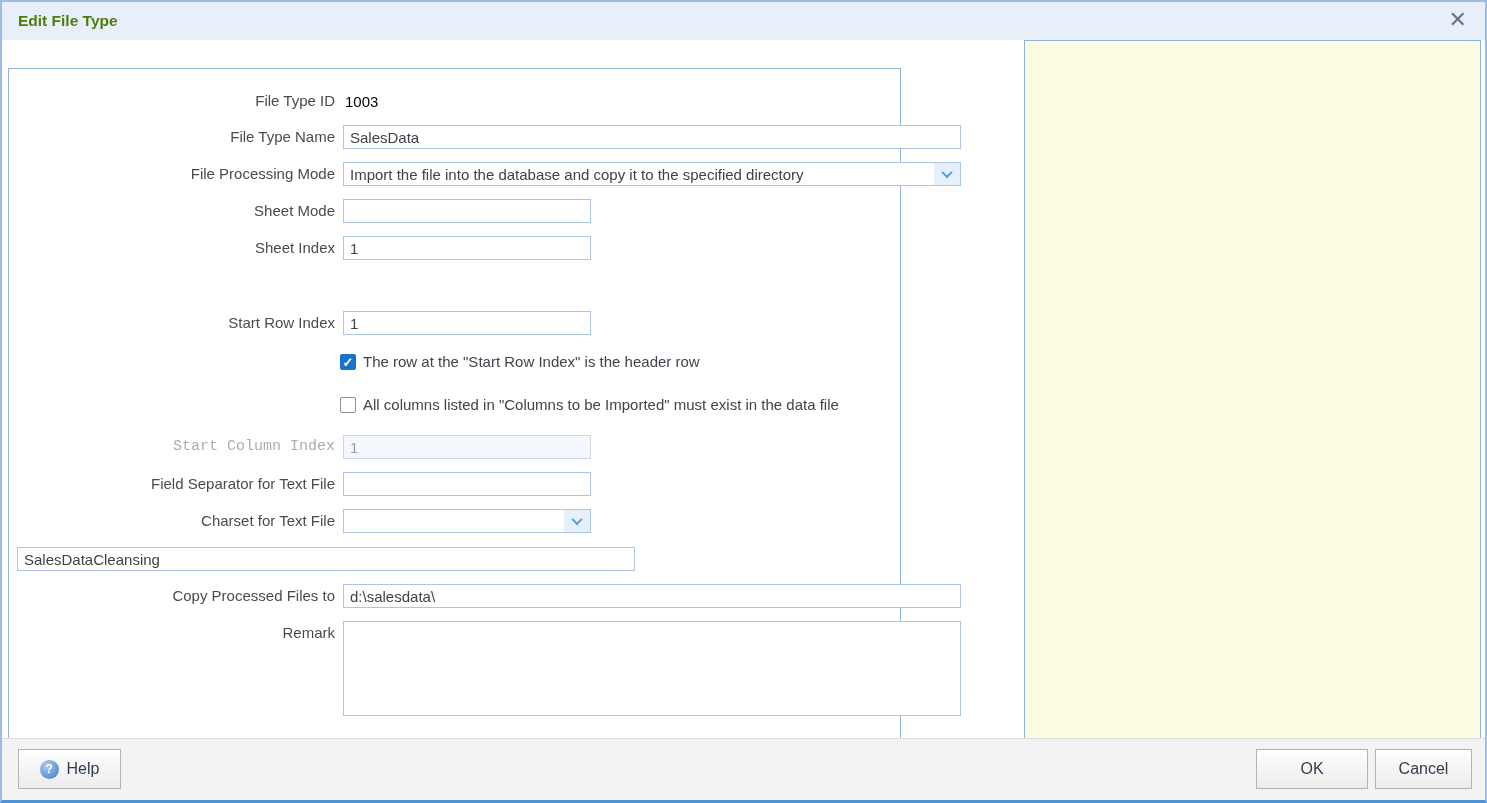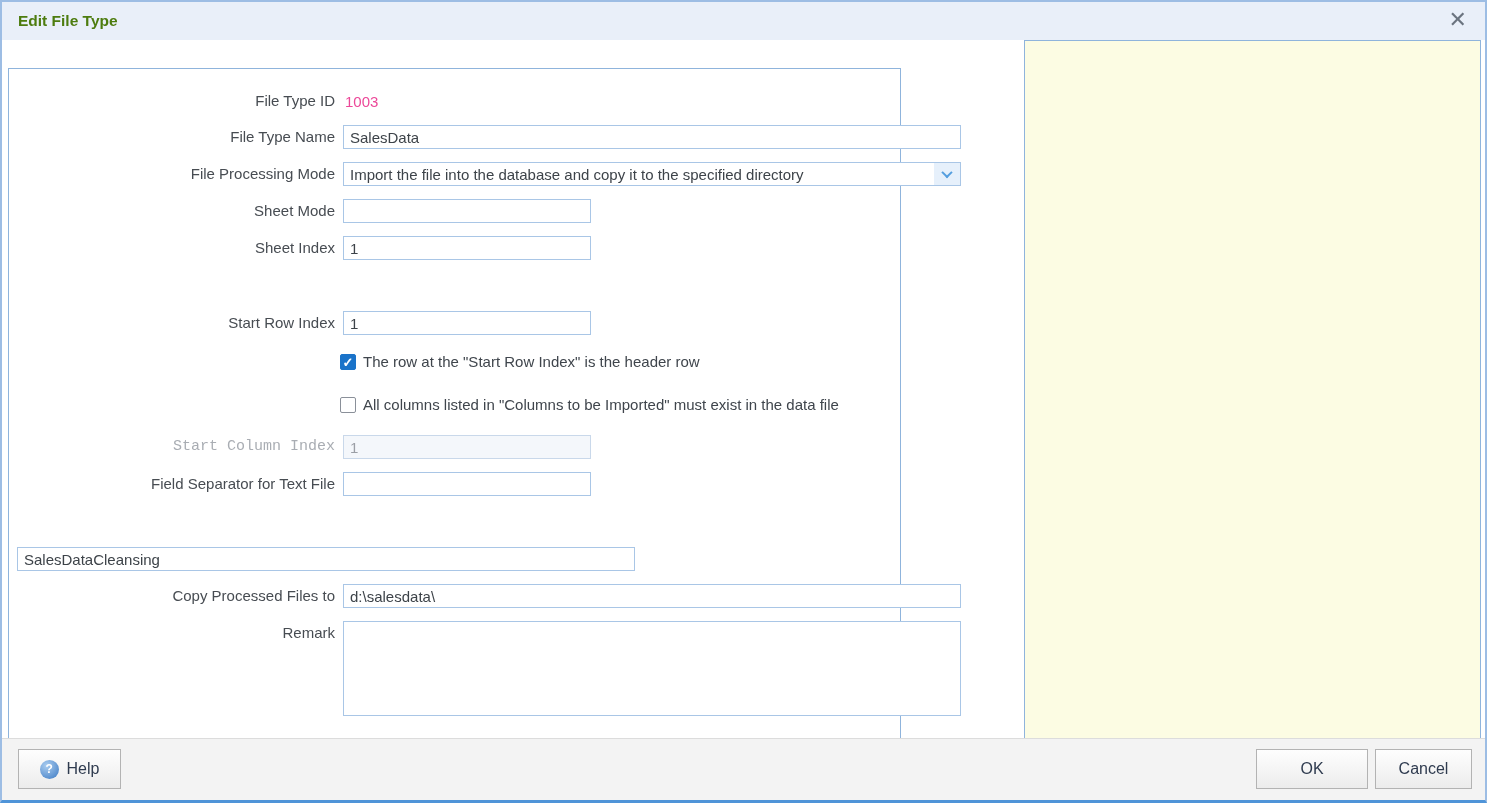--- a/index.html
+++ b/index.html
@@ -43,21 +43,21 @@
   
   .row { position: absolute; left: 0; display: flex; align-items: center; height: 24px; }
   .row.top-align { align-items: flex-start; }
   .lbl {
     width: 326px; text-align: right; padding-right: 0;
     color: #474c52; flex: none; line-height: 24px;
     white-space: nowrap;
   }
   .lbl.disabled { color: #a9adb3; font-family: Liberation Mono, monospace; }
   .field-gap { width: 8px; flex: none; }
-  .static-val { color: #ec4899; padding-left: 2px; }
+  .static-val { color: #000000; padding-left: 2px; }
   input[type="text"], .textbox {
     height: 24px; border: 1px solid #a9c6e6; background: #ffffff;
     font-family: "Liberation Sans", sans-serif; font-size: 15px; color: #3d4349;
     padding: 1px 6px; outline: none;
   }
   .w-long { width: 618px; }
   .w-short { width: 248px; }
   input[disabled], .textbox.disabled {
     background: #f4f7fb; border-color: #c9d8ea; color: #9b9fa6;
   }
@@ -204,20 +204,30 @@
       <span class="field-gap"></span>
       <input type="text" class="w-short" disabled="" value="1" style="">
     </div>
 
     <div class="row" style="top:403px">
       <span class="lbl">Field Separator for Text File</span>
       <span class="field-gap"></span>
       <input type="text" class="w-short" value="" style="">
     </div>
 
+    <div class="row" style="top:440px">
+      <span class="lbl">Charset for Text File</span>
+      <span class="field-gap"></span>
+      <div class="selectbox w-short">
+        <span></span>
+        <span class="chev-zone">
+            <span class="chevron"></span>
+          </span>
+      </div>
+    </div>
 
     <div class="row" style="top:478px">
       <span class="field-gap"></span>
       <input type="text" class="w-long" value="SalesDataCleansing" style="">
     </div>
 
     <div class="row" style="top:515px">
       <span class="lbl">Copy Processed Files to</span>
       <span class="field-gap"></span>
       <input type="text" class="w-long" value="d:\salesdata\" style="">

